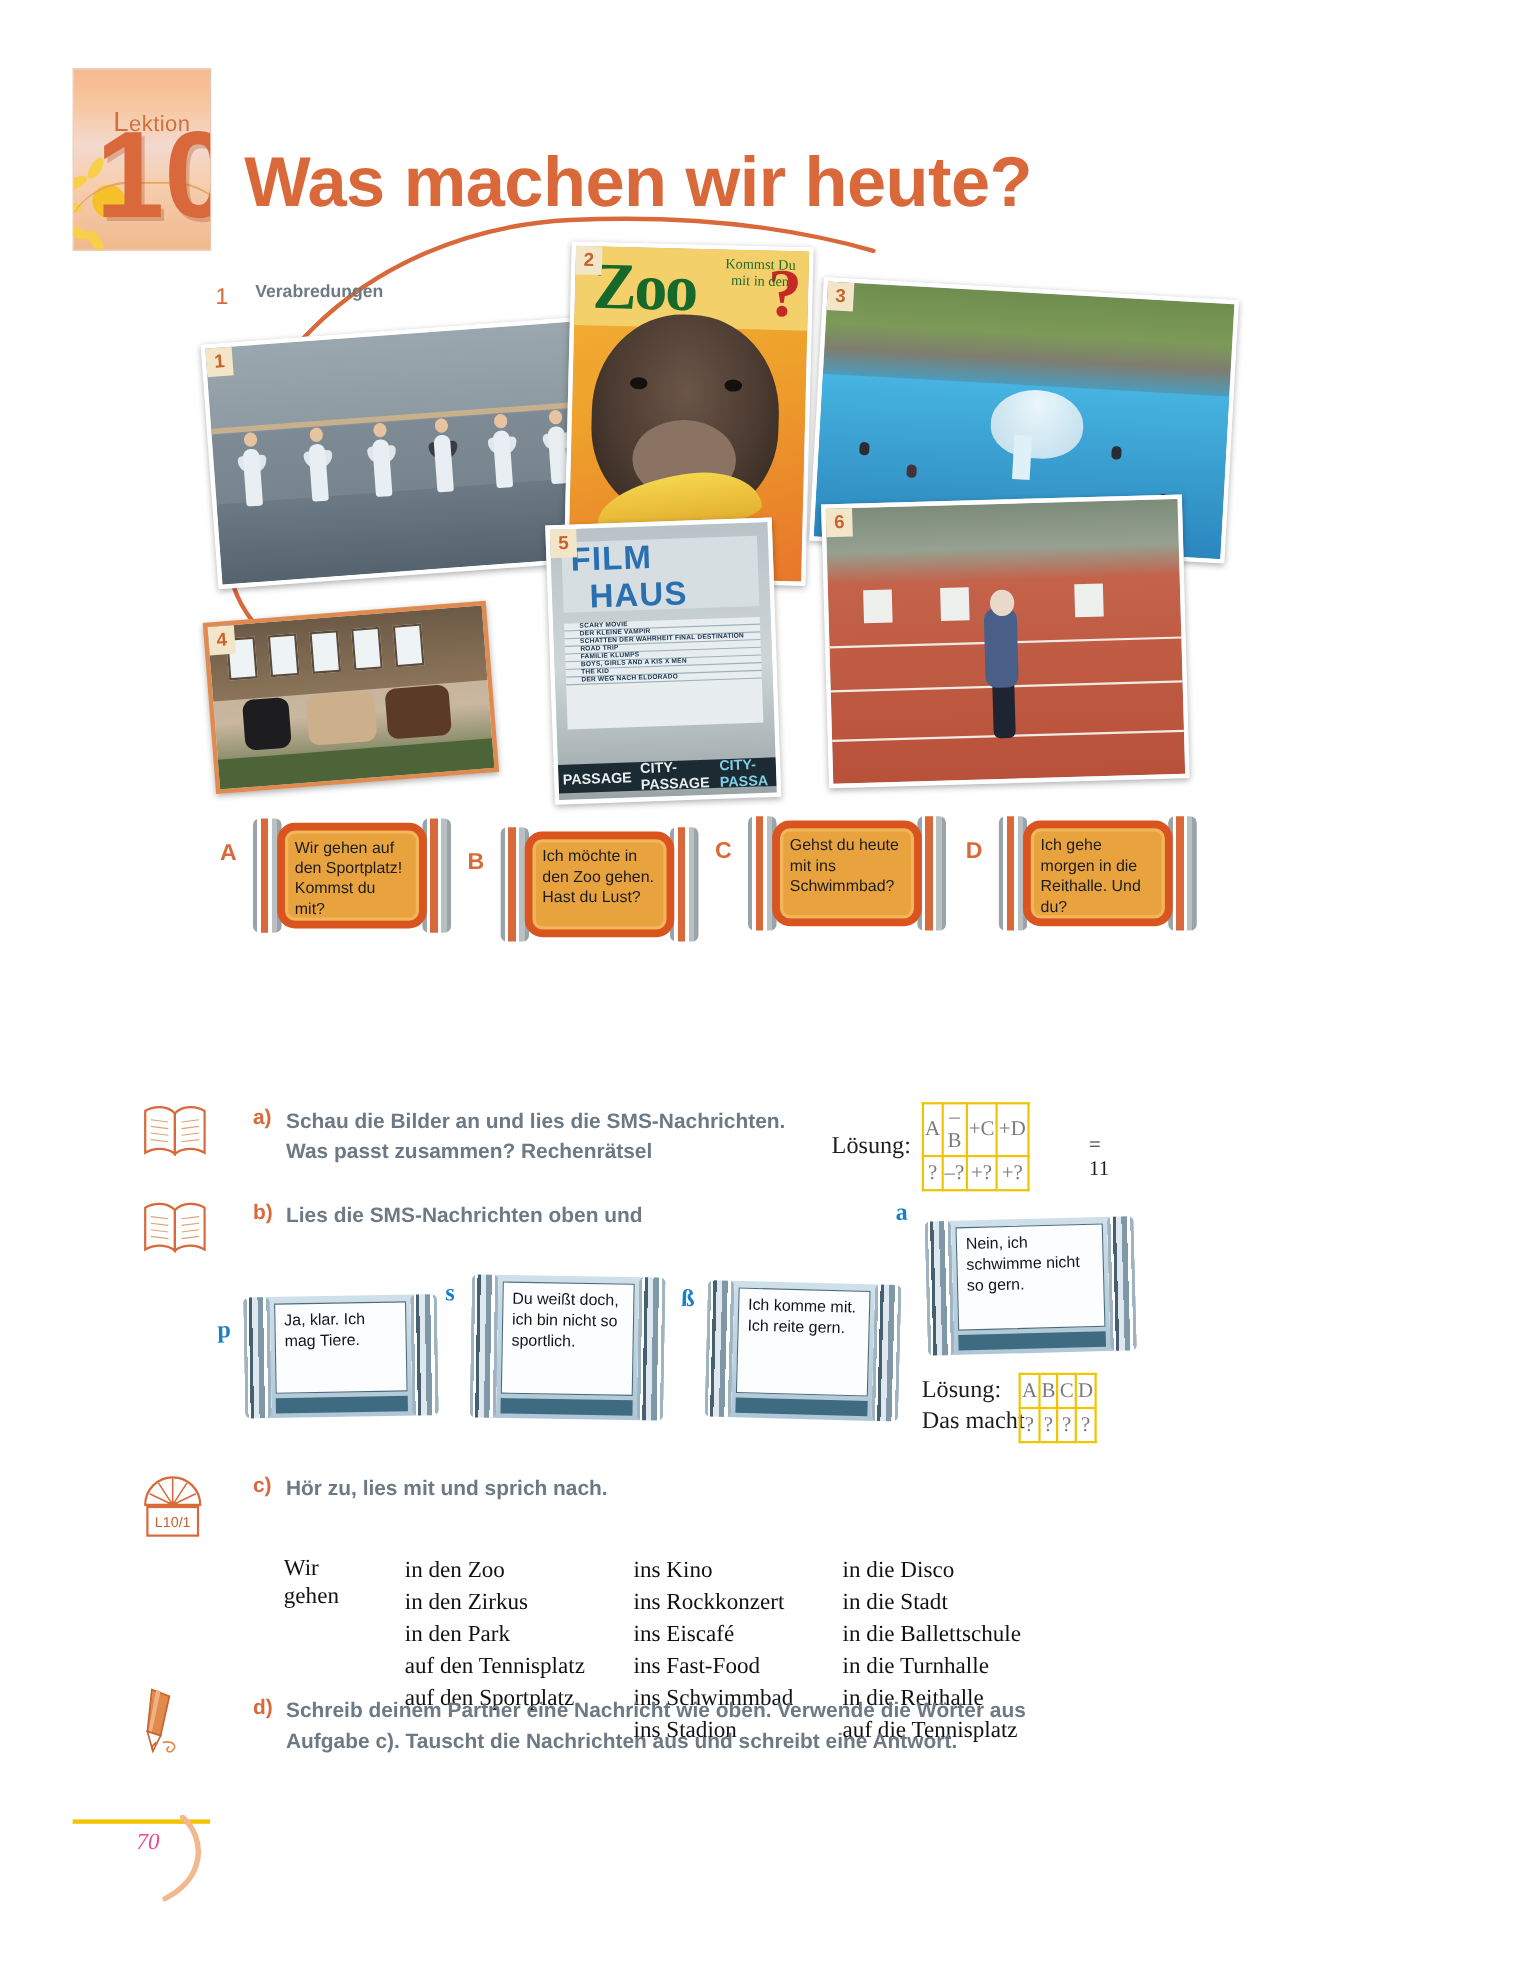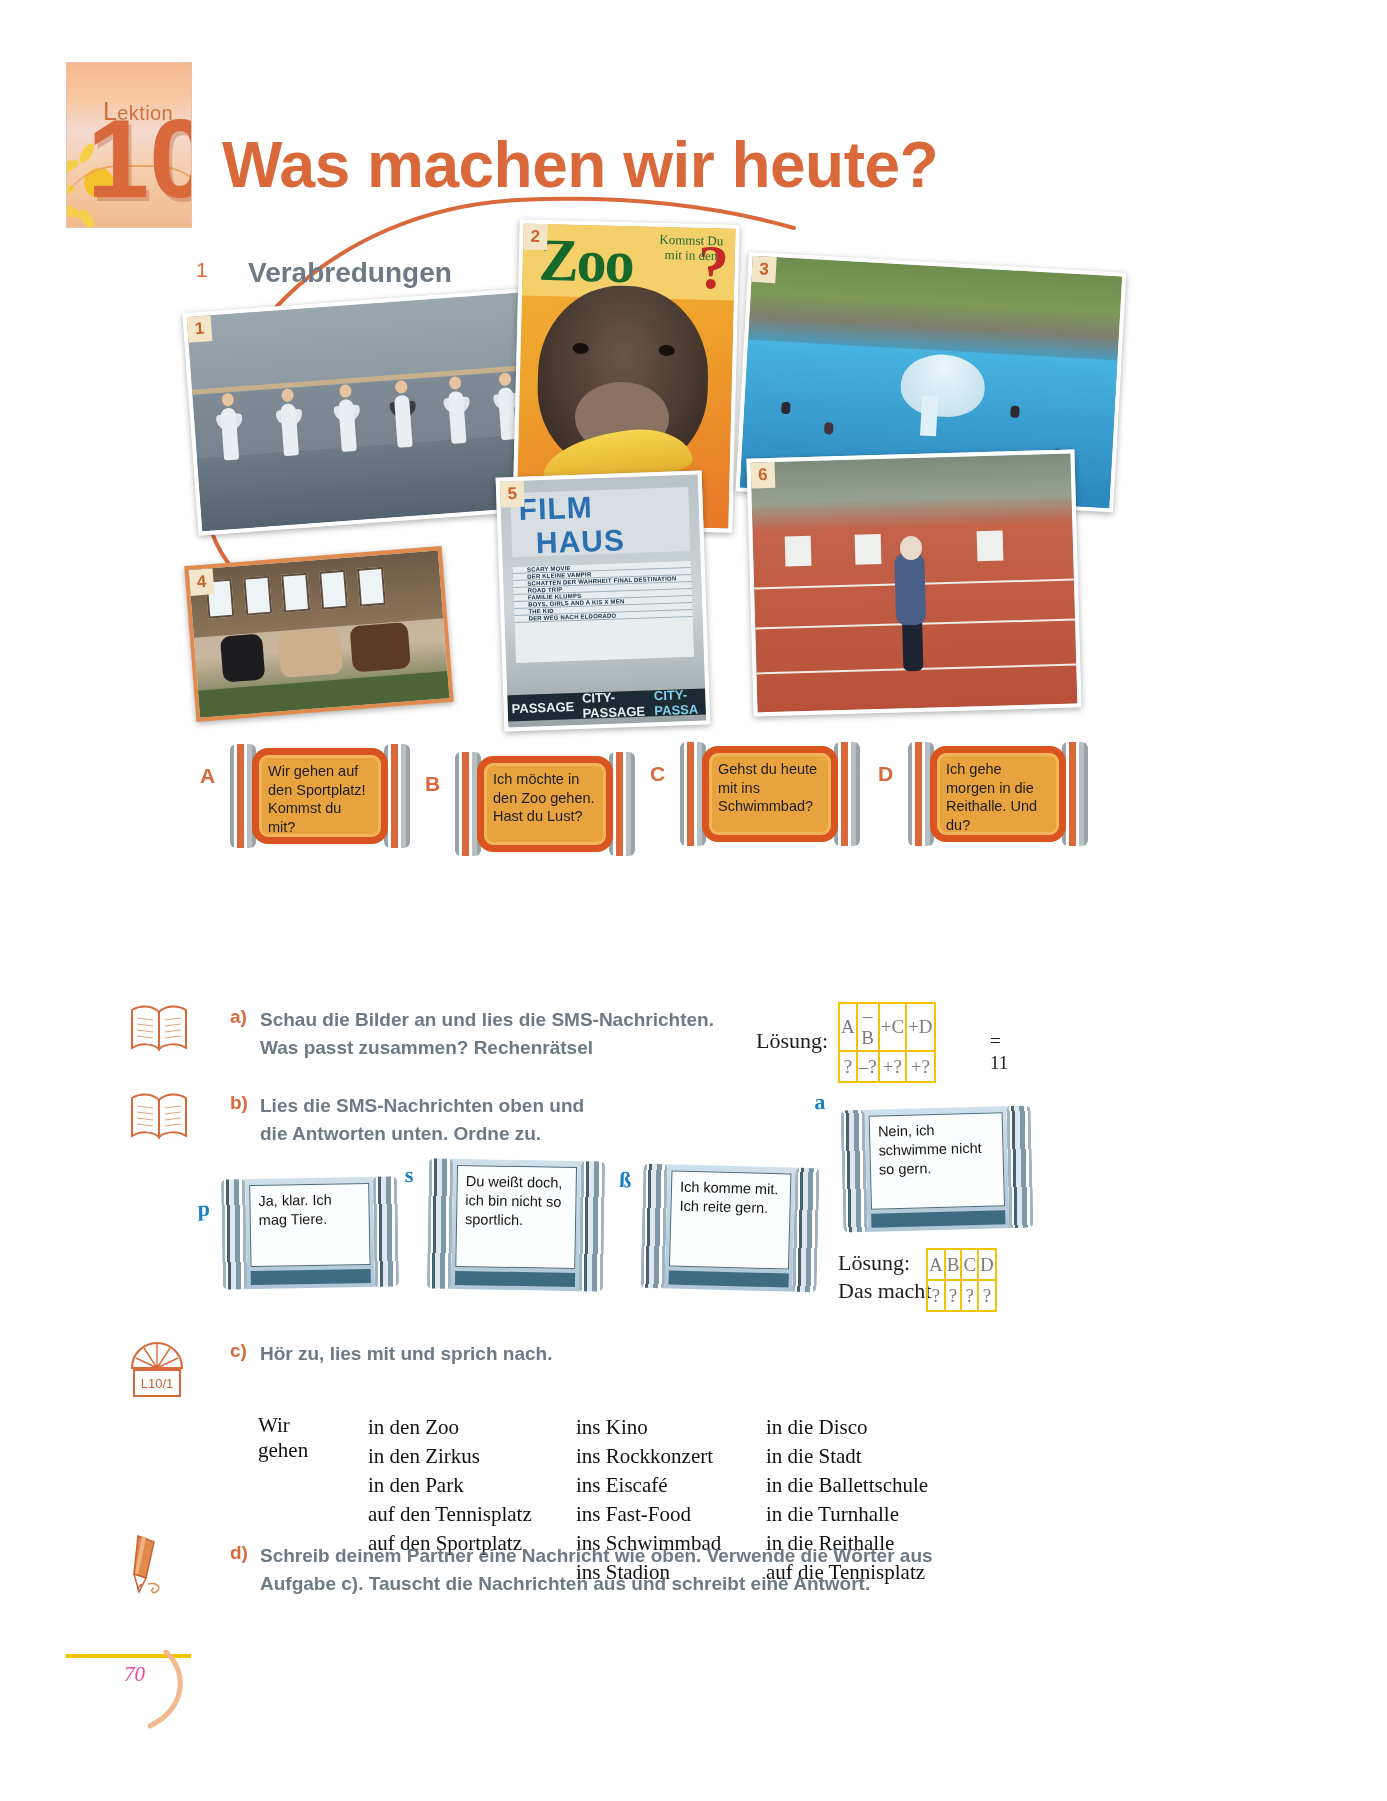--- a/index.html
+++ b/index.html
@@ -43,21 +43,21 @@
   
   .main-title{
     position:absolute;left:222px;top:128px;
     font-size:64px;font-weight:bold;color:#d9693a;
     letter-spacing:-.5px;white-space:nowrap;
   }
   .title-swoosh{position:absolute;left:88px;top:100px;width:720px;height:520px;pointer-events:none;}
 
   
   .ex1-num{position:absolute;left:196px;top:258px;font-size:21px;color:#d9693a;}
-  .ex1-title{position:absolute;left:248px;top:257px;font-size:28px;color:#6d7a85;font-weight:bold;}
+  .ex1-title{position:absolute;left:232px;top:257px;font-size:16px;color:#6d7a85;font-weight:bold;}
 
   
   .photo{position:absolute;background:#cfd6dc;border:4px solid #ffffff;box-shadow:0 2px 6px rgba(0,0,0,.32);overflow:hidden;}
   .photo .num{
     position:absolute;left:0;top:0;width:24px;height:26px;
     background:#f3e6c8;color:#c8622f;font-size:17px;font-weight:bold;
     display:flex;align-items:center;justify-content:center;z-index:5;
   }
   .ph-inner{position:absolute;inset:0;}
 
@@ -412,21 +412,20 @@
       <path d="M37 18 L53 16"></path>
         <path d="M37 24 L53 22"></path>
         <path d="M37 30 L53 28"></path>
         <path d="M37 36 L53 34"></path>
     </g>
   </svg>
   <div class="ex" style="left:230px;top:1092px">
     <div class="letter" style="left:0;top:0">b)</div>
     <div class="txt" style="left:30px;top:0;width:620px">
       <div>Lies die SMS-Nachrichten oben und</div>
-      <div>die Antworten unten. Ordne zu.</div>
     </div>
   </div>
 
   <div class="ans" style="left:222px;top:1178px;transform:rotate(-1deg)">
     <div class="label" style="left:-24px;top:16px">p</div>
     <div class="body"></div>
       <div class="shellL"></div>
       <div class="shellR"></div>
     <div class="screen">Ja, klar. Ich mag Tiere.</div>
     <div class="keys"></div>

